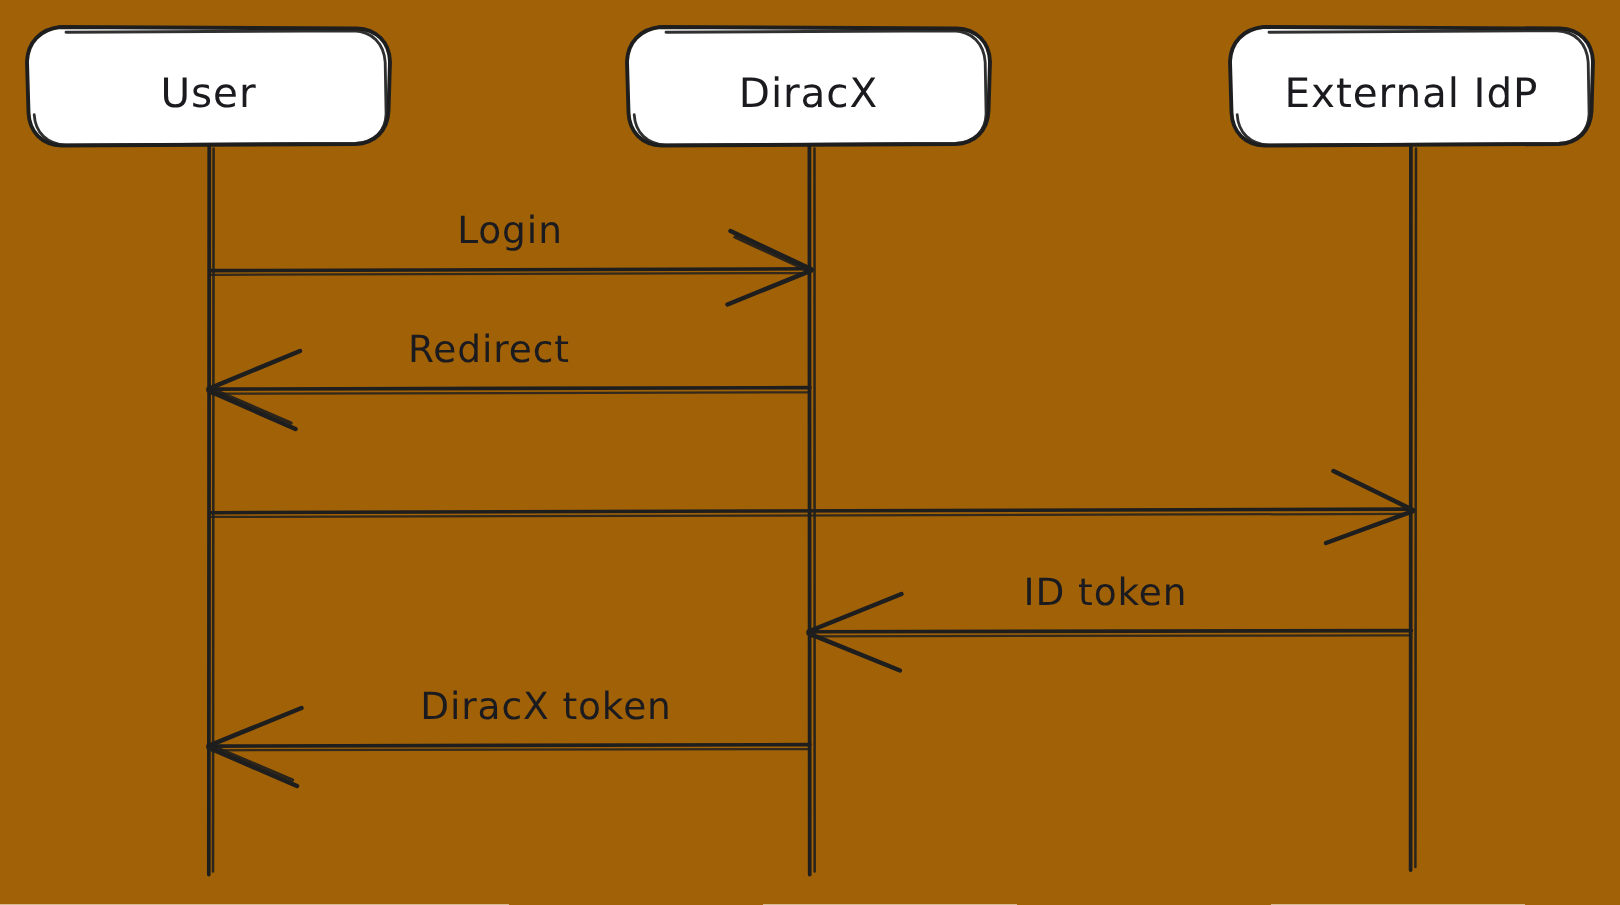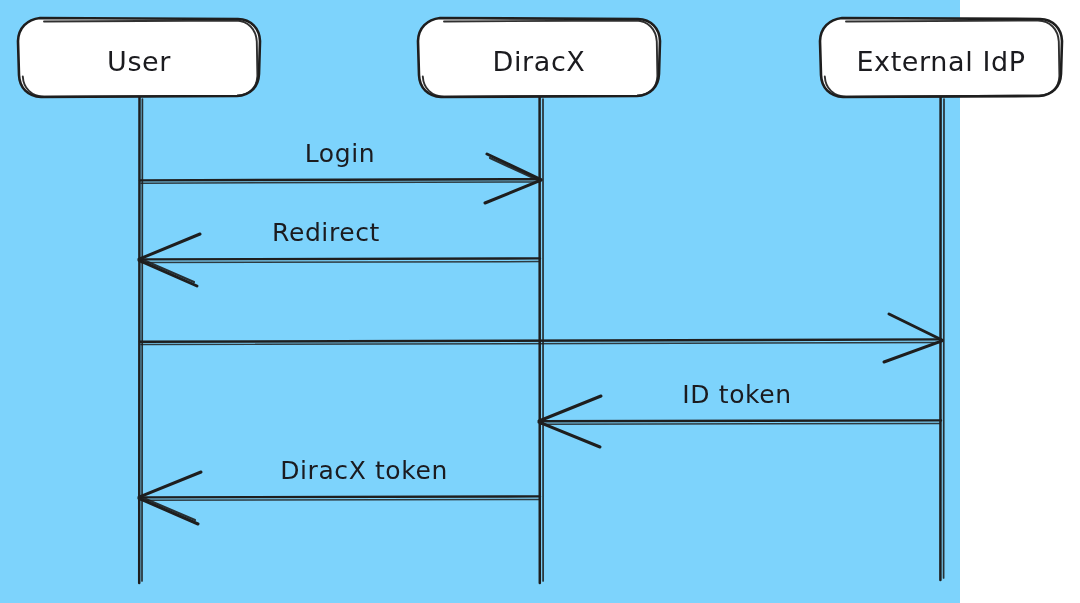--- a/index.html
+++ b/index.html
@@ -8,23 +8,23 @@
     background: #ffffff;
   }
   body {
     width: 1080px;
     height: 603px;
     font-family: "DejaVu Sans", sans-serif;
     overflow: hidden;
   }
   #diagram-root {
     position: relative;
-    width: 960px;
+    width: 1080px;
     height: 603px;
-    background: #7dd3fc;
+    background: #a16207;
   }
   #sequence-svg {
     display: block;
     width: 1080px;
     height: 603px;
   }
   .participant-label,
   .message-label {
     font-family: "DejaVu Sans", sans-serif;
     font-weight: 400;

